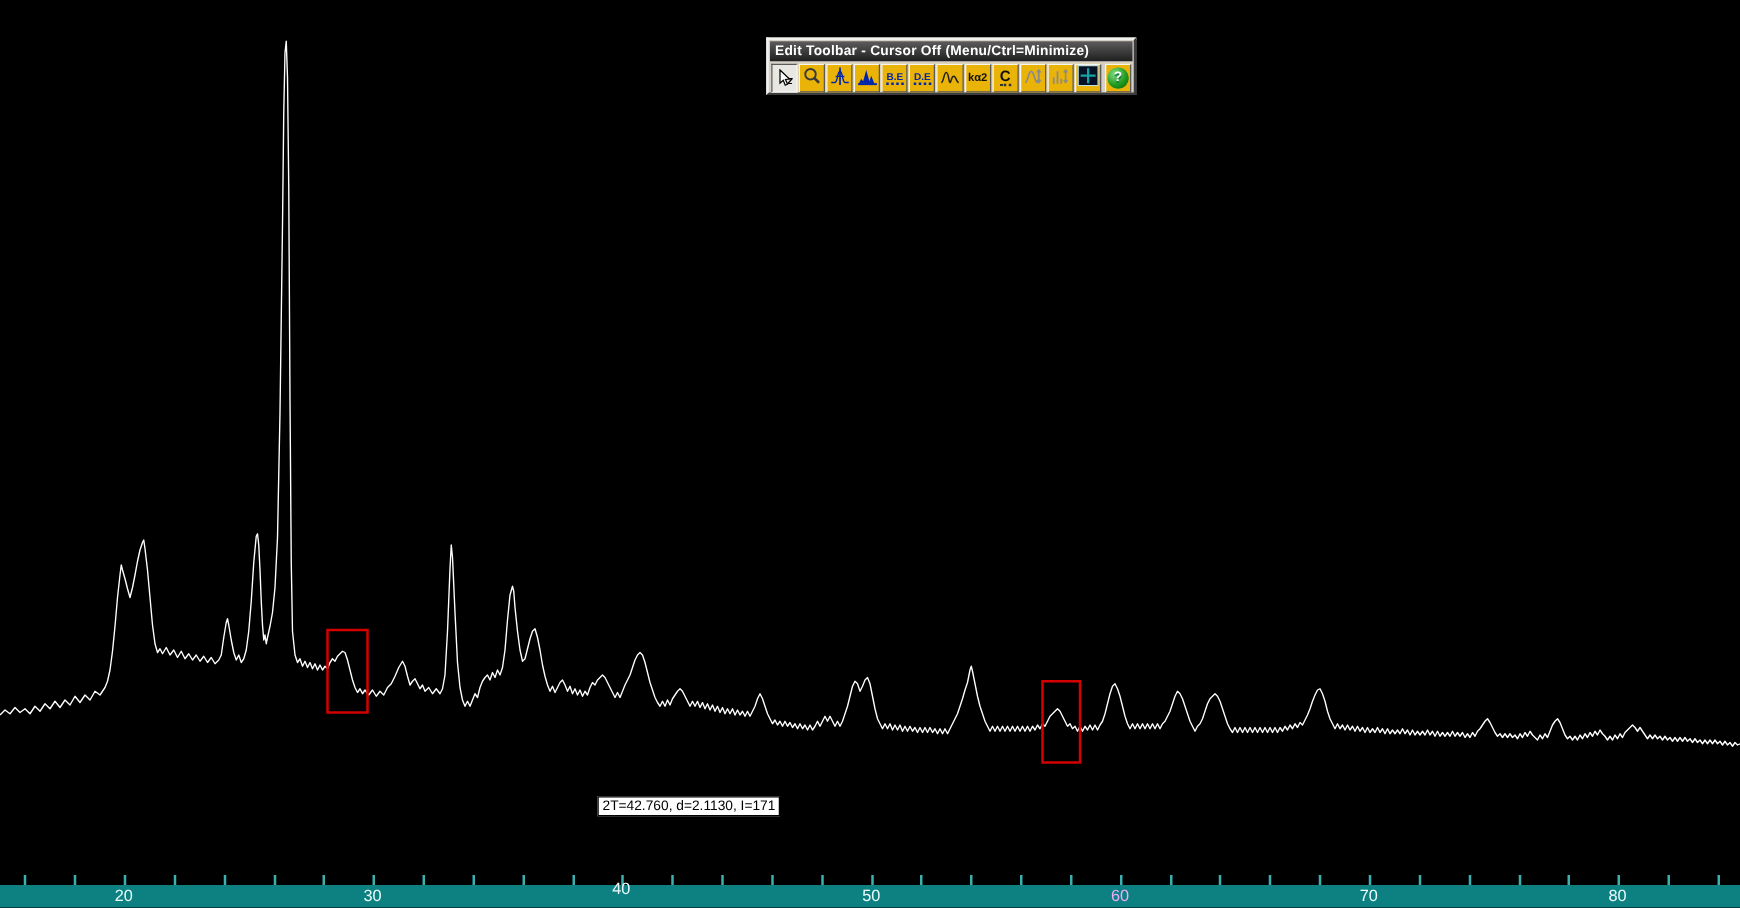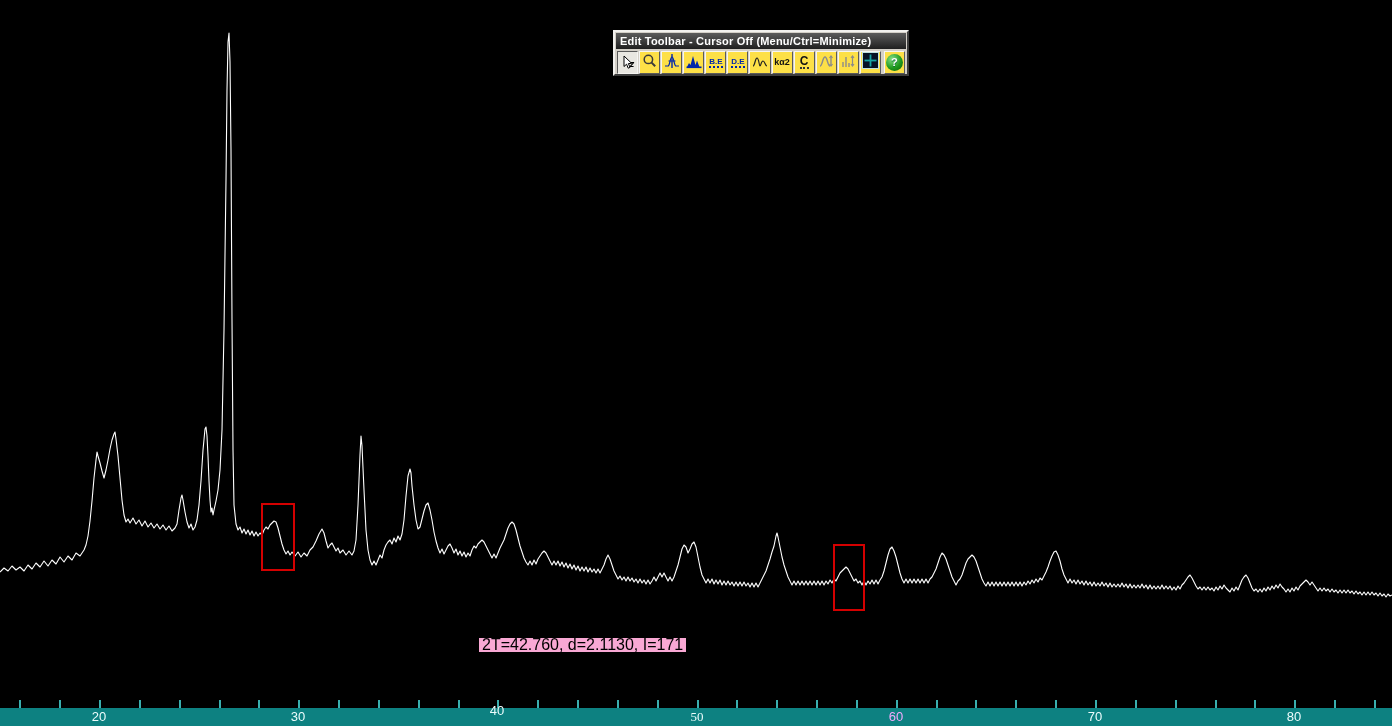--- a/index.html
+++ b/index.html
@@ -5,32 +5,32 @@
   html,body{margin:0;padding:0;}
   body{width:1392px;height:726px;background:#000;overflow:hidden;position:relative;
        font-family:"Liberation Sans",sans-serif;}
   #app{position:absolute;inset:0;}
   
   #trace-svg{position:absolute;left:0;top:0;}
   #trace-line{fill:none;stroke:#fff;stroke-width:1.1;stroke-linejoin:round;}
   
   .selbox{position:absolute;border:2px solid #d40000;background:transparent;}
   
-  #readout{position:absolute;background:#f9a8d4;border:1px solid #000;color:#000;
-           font-size:16px;line-height:14px;padding:0 3px;white-space:nowrap;}
+  #readout{position:absolute;background:#ffffff;border:1px solid #000;color:#000;
+           font-size:11px;line-height:14px;padding:0 3px;white-space:nowrap;}
   
   #toolbar{position:absolute;left:613px;top:30px;width:296px;height:46px;box-sizing:border-box;
            background:#d4d0c8;border-top:2px solid #f2f1ee;border-left:2px solid #f2f1ee;
            border-right:2px solid #3c3c3c;border-bottom:2px solid #3c3c3c;padding:1px;}
   #tb-title{height:16px;background:linear-gradient(180deg,#5c5c5c,#1f1f1f);color:#fff;
             font-size:11px;font-weight:bold;line-height:16px;padding-left:4px;
             letter-spacing:.2px;cursor:default;}
   #tb-buttons{display:flex;align-items:center;height:26px;padding-left:1px;}
   .tbtn{width:22px;height:23px;box-sizing:border-box;margin-right:1px;padding:0;
-        background:#fde047;display:flex;align-items:center;justify-content:center;
+        background:#eab308;display:flex;align-items:center;justify-content:center;
         border-top:1px solid #f6f5f2;border-left:1px solid #f6f5f2;
         border-right:1px solid #5a5a5a;border-bottom:1px solid #5a5a5a;cursor:pointer;}
   .tbtn.pressed{background:#e9e7e1;
         border-top:1px solid #5a5a5a;border-left:1px solid #5a5a5a;
         border-right:1px solid #f6f5f2;border-bottom:1px solid #f6f5f2;}
   .tbtn .icz{font-size:9px;font-weight:bold;color:#000;margin-left:-3px;margin-top:4px;}
   .detxt{font-size:8px;font-weight:bold;color:#0026aa;border-bottom:2px dotted #0026aa;
          line-height:9px;}
   .katxt{font-size:9px;font-weight:bold;color:#111;}
   .ctxt{font-size:12px;font-weight:bold;color:#111;border-bottom:2px dotted #333;line-height:11px;}
@@ -195,19 +195,19 @@
       <div class="tick" style="left: 1134.82px; top: 700px; height: 8px; background: rgb(58, 176, 176);"></div>
       <div class="tick" style="left: 1174.66px; top: 700px; height: 8px; background: rgb(58, 176, 176);"></div>
       <div class="tick" style="left: 1214.5px; top: 700px; height: 8px; background: rgb(58, 176, 176);"></div>
       <div class="tick" style="left: 1254.34px; top: 700px; height: 8px; background: rgb(58, 176, 176);"></div>
       <div class="tick" style="left: 1294.18px; top: 700px; height: 8px; background: rgb(58, 176, 176);"></div>
       <div class="tick" style="left: 1334.02px; top: 700px; height: 8px; background: rgb(58, 176, 176);"></div>
       <div class="tick" style="left: 1373.86px; top: 700px; height: 8px; background: rgb(58, 176, 176);"></div>
       <div class="axlabel" style="left: 99px; top: 710px; color: rgb(236, 252, 252);">20</div>
       <div class="axlabel" style="left: 298px; top: 710px; color: rgb(236, 252, 252);">30</div>
       <div class="axlabel" style="left: 497px; top: 692px; color: rgb(236, 252, 252); margin-top: 12px;">40</div>
-      <div class="axlabel" style="left: 697px; top: 710px; color: rgb(236, 252, 252); font-family: Liberation Serif, serif;">50</div>
+      <div class="axlabel" style="left: 697px; top: 710px; color: rgb(236, 252, 252);">50</div>
       <div class="axlabel" style="left: 896px; top: 710px; color: #f0abfc;">60</div>
       <div class="axlabel" style="left: 1095px; top: 710px; color: rgb(236, 252, 252);">70</div>
       <div class="axlabel" style="left: 1294px; top: 710px; color: rgb(236, 252, 252);">80</div>
     </div>
 
 </div>
 
 </body></html>

